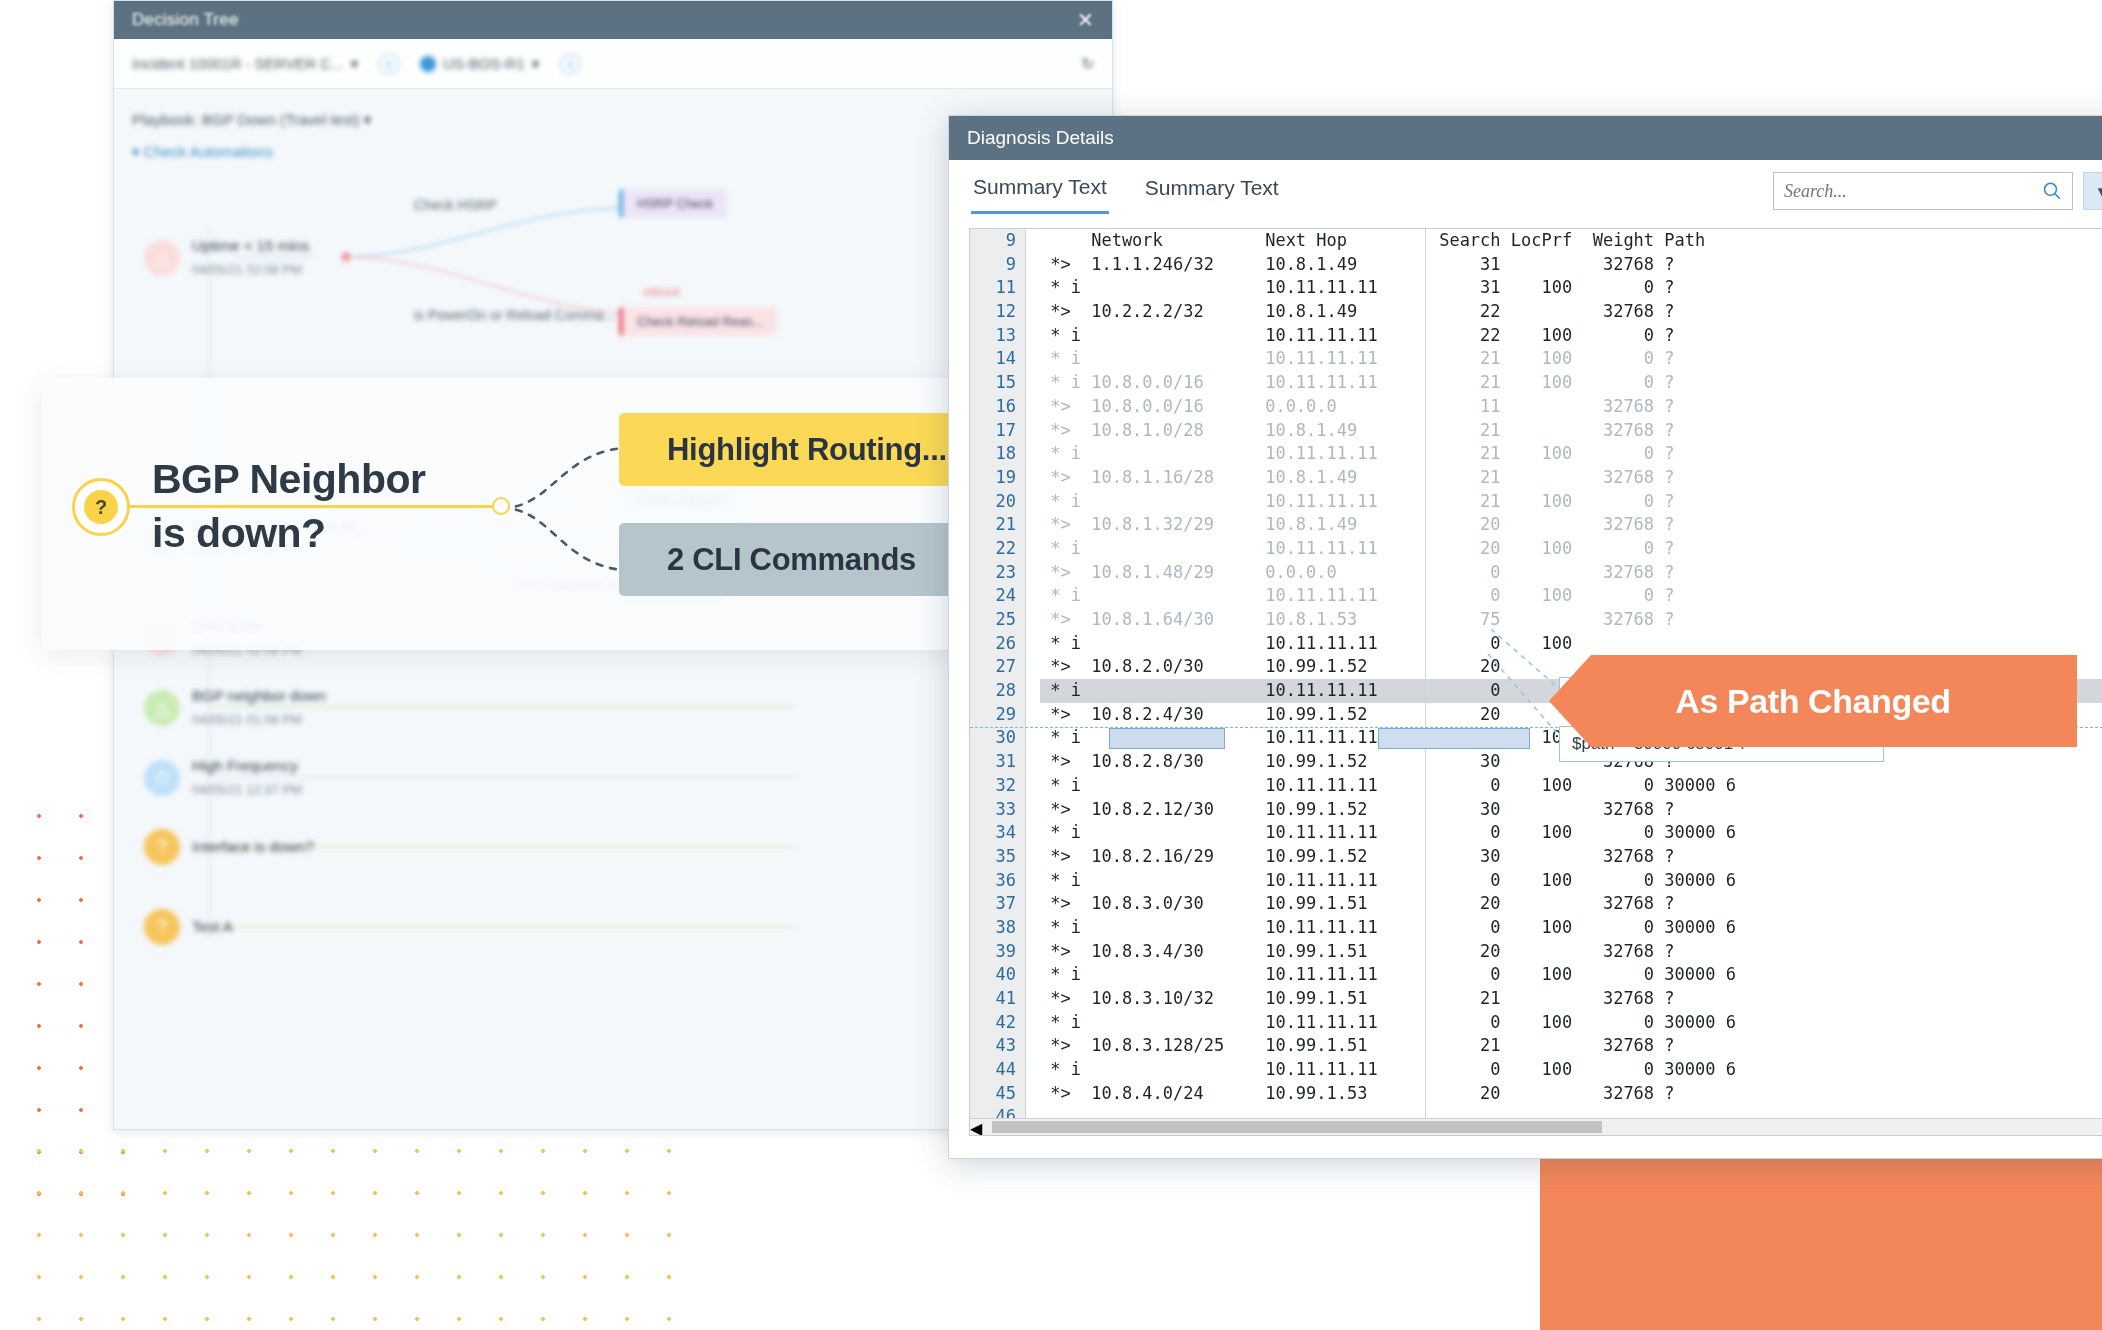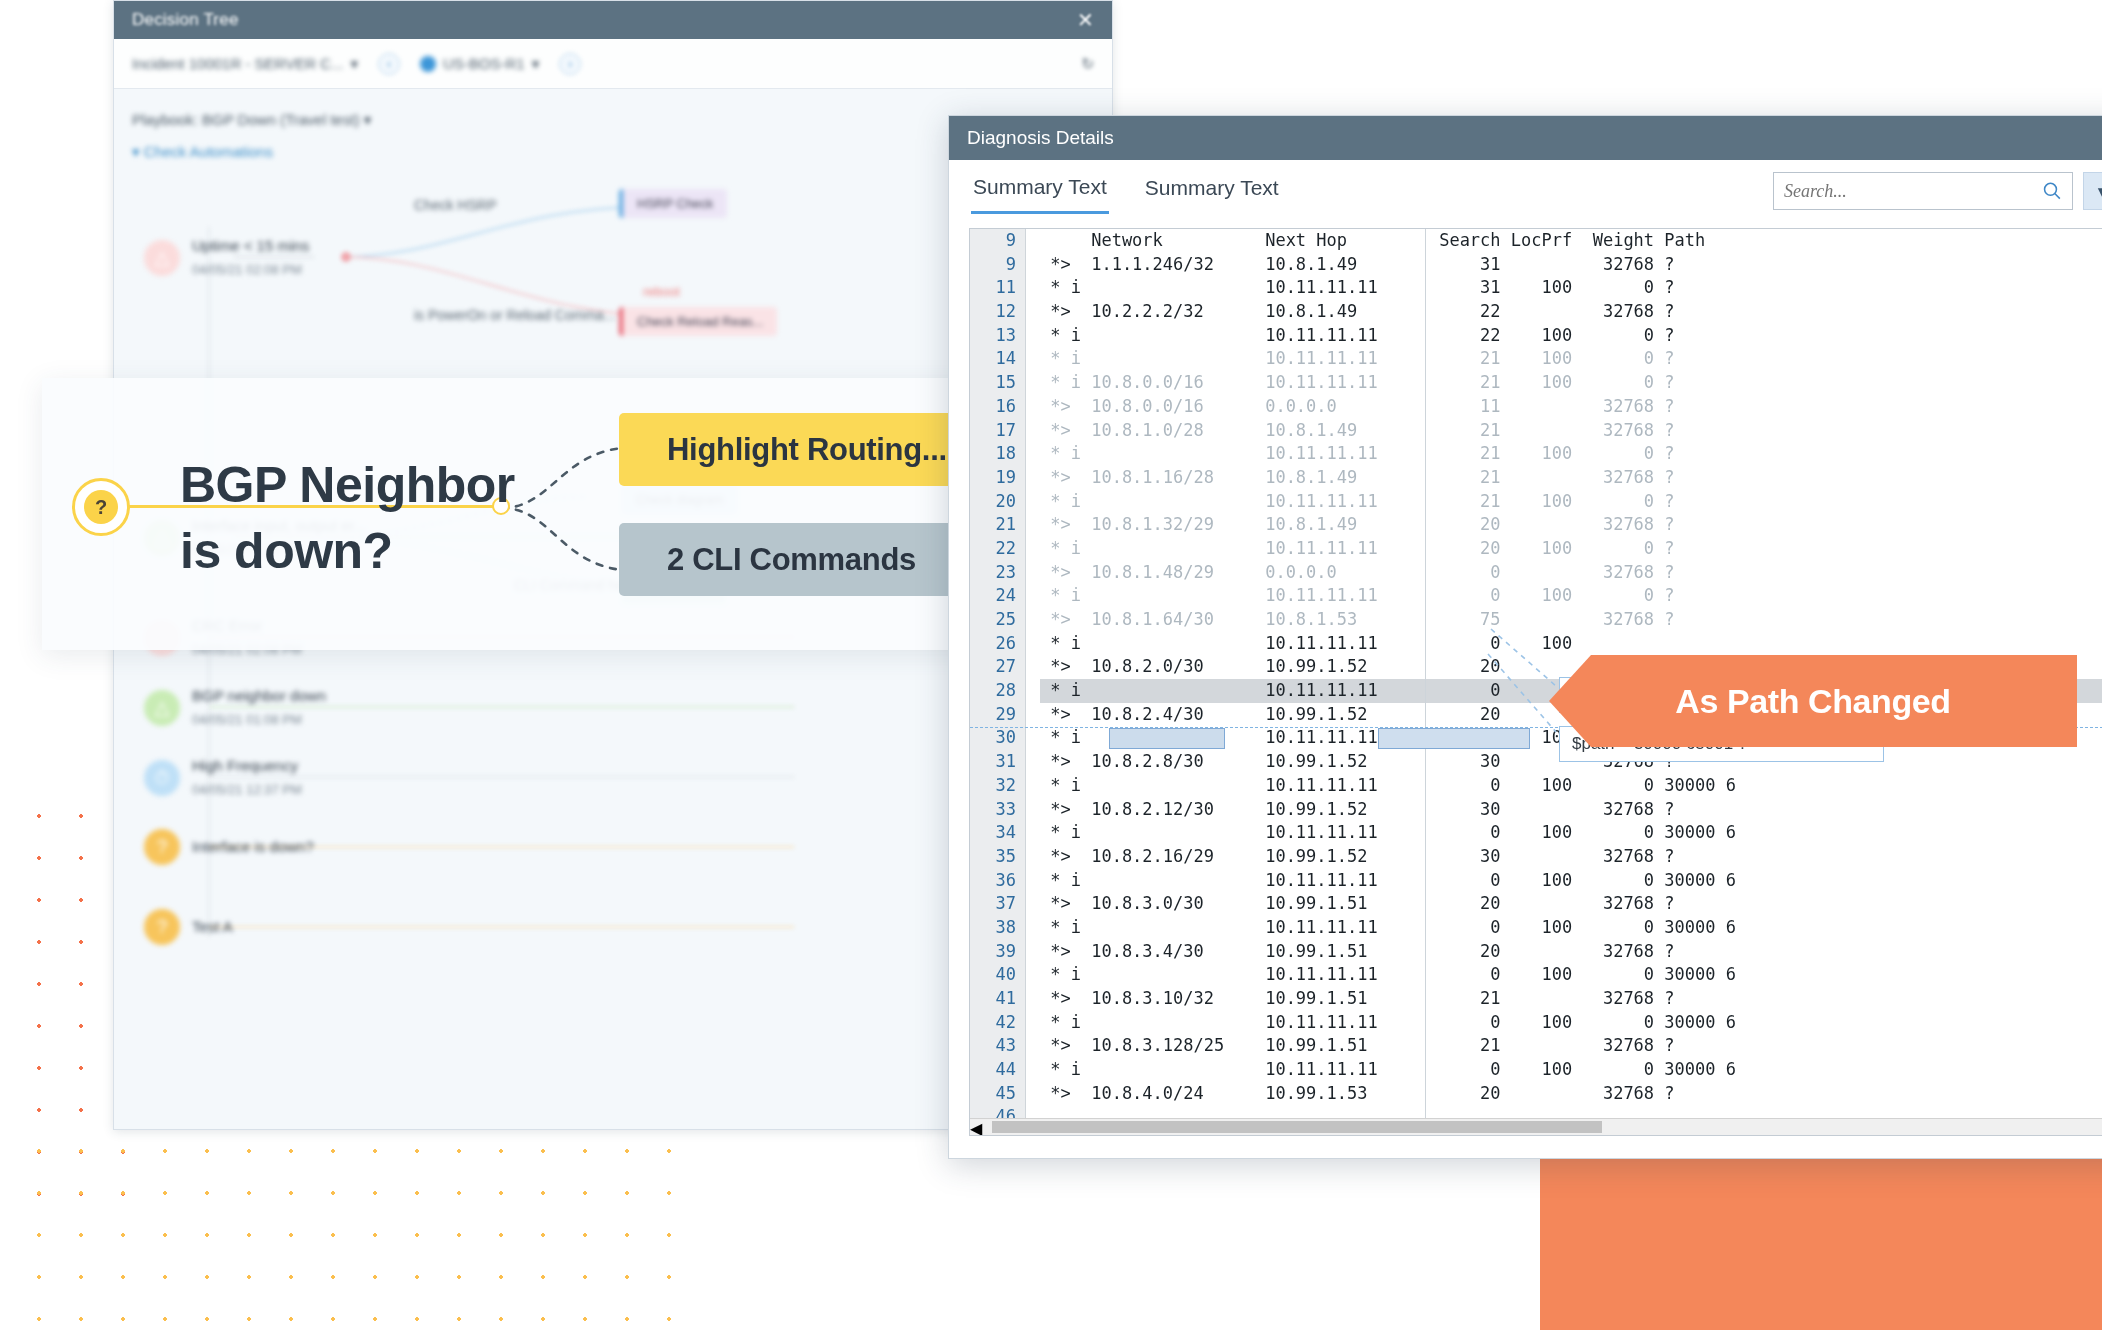--- a/index.html
+++ b/index.html
@@ -88,23 +88,22 @@
     border-radius: 50%; background: #fff; border: 3px solid #fbd349;
     display: flex; align-items: center; justify-content: center; z-index: 6;
   }
   .qbadge .inner {
     width: 34px; height: 34px; border-radius: 50%; background: #fbd349;
     color: #4a4336; font-size: 20px; font-weight: bold;
     display: flex; align-items: center; justify-content: center;
   }
   .bgp-title {
     position: absolute; left: 152px; top: 452px; z-index: 6;
-    font-size: 50px; line-height: 1.32; color: #2e3a46; font-weight: 700;
+    font-size: 41px; line-height: 1.32; color: #2e3a46; font-weight: 700;
     letter-spacing: -.5px;
-    margin-left: 28px;
   }
   .yellow-line {
     position: absolute; left: 128px; top: 505px; width: 372px; height: 3px;
     background: #fbd349; z-index: 5;
   }
   .branch-dot {
     position: absolute; left: 492px; top: 497px; width: 18px; height: 18px;
     border-radius: 50%; background: #fff; border: 2.5px solid #fbd349; z-index: 6;
   }
   .branch-svg { position: absolute; left: 490px; top: 380px; z-index: 5; }

